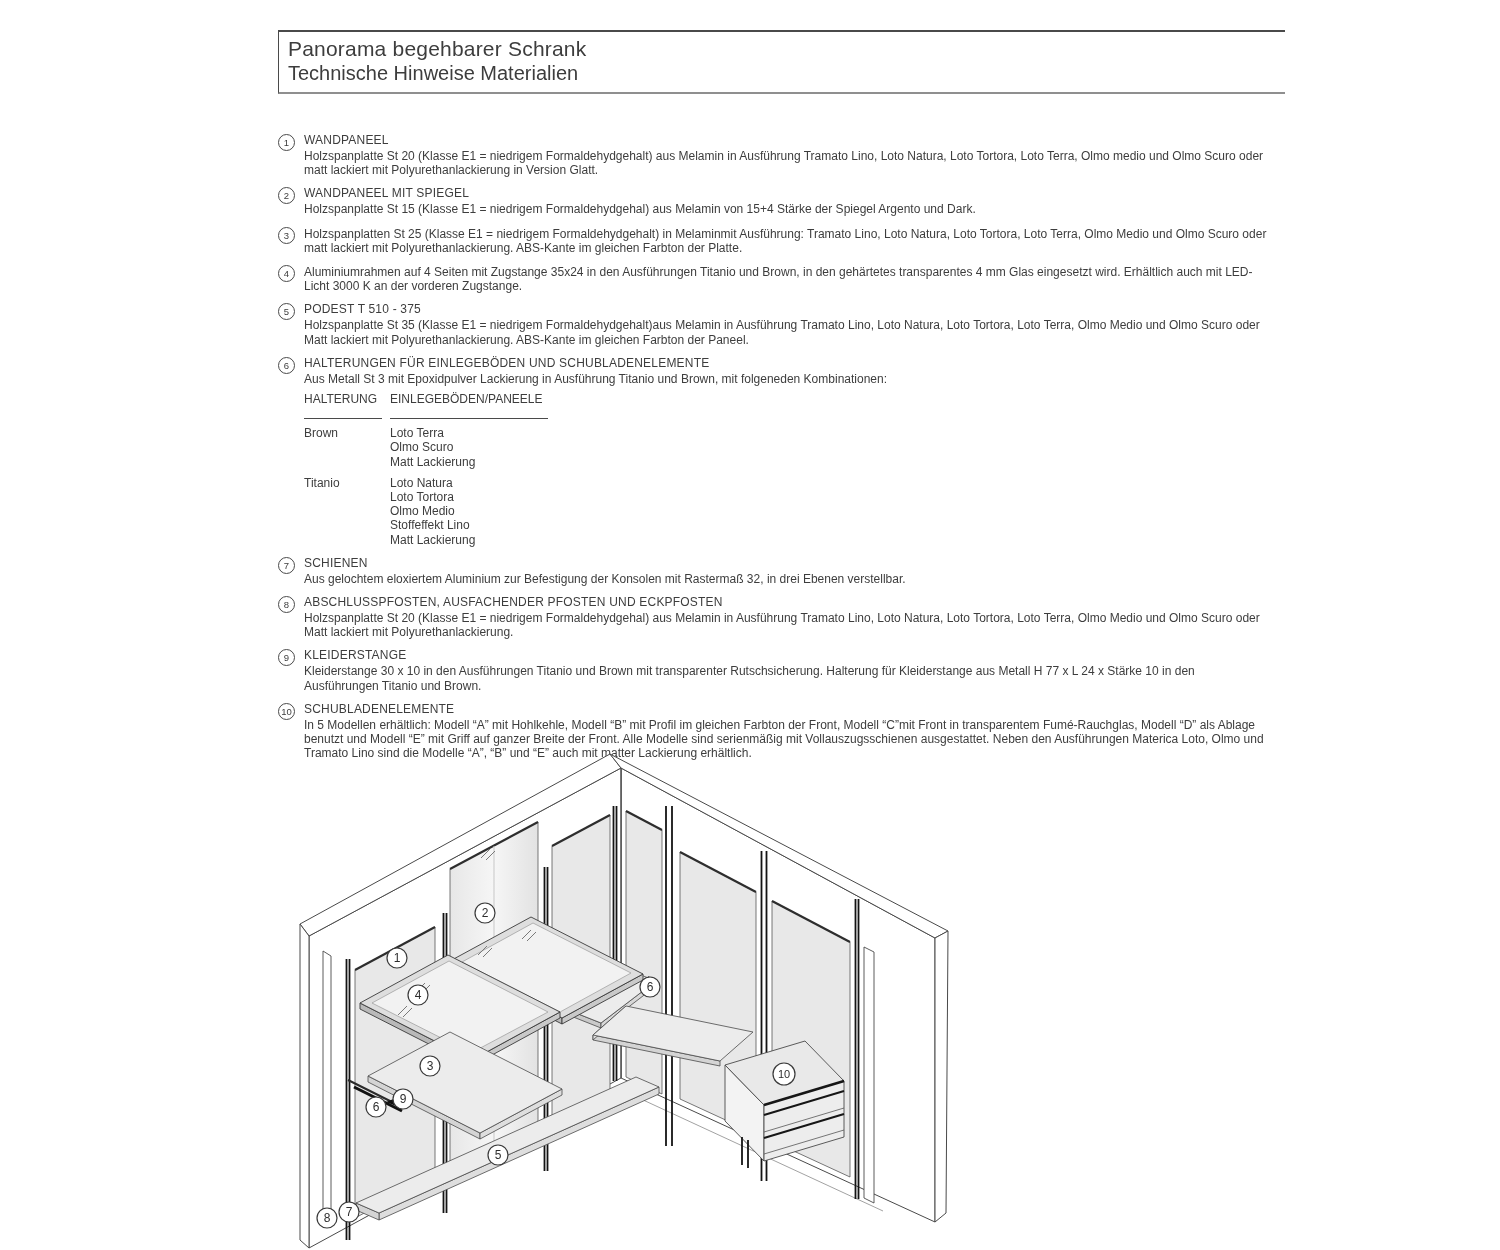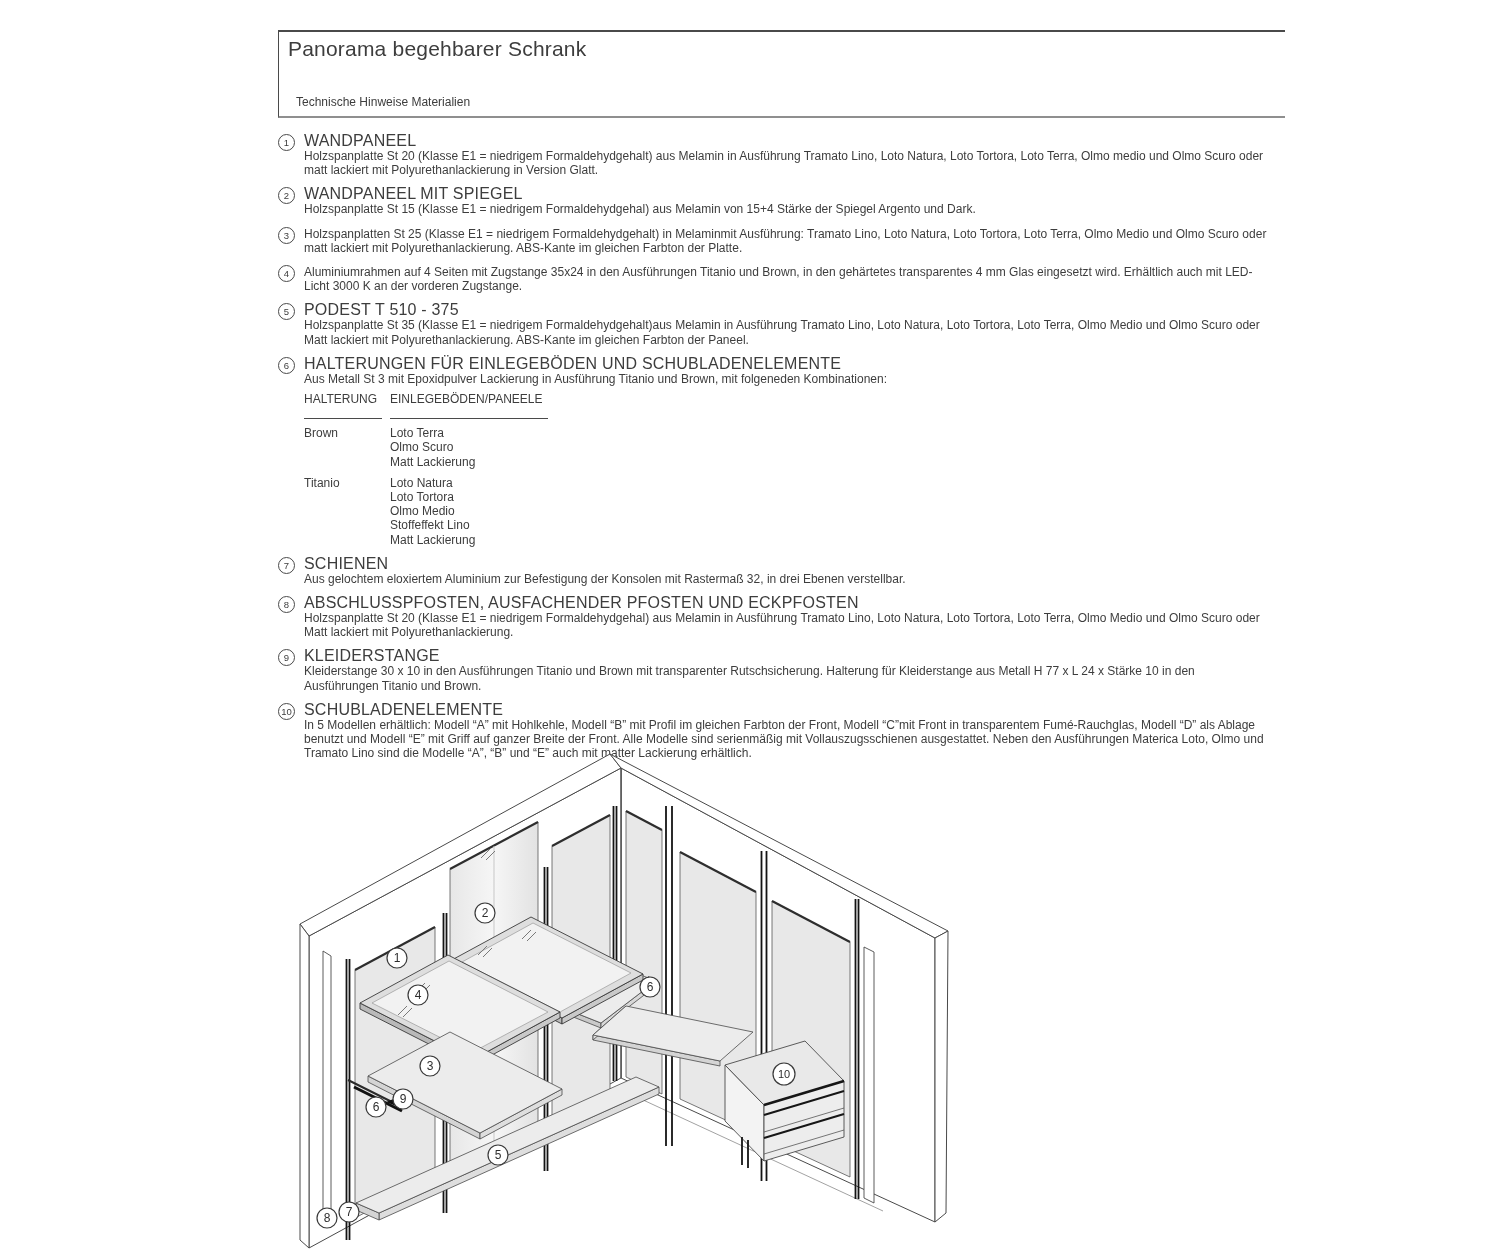--- a/index.html
+++ b/index.html
@@ -1,27 +1,27 @@
 <!DOCTYPE html>
 <html><head>
 <meta charset="utf-8">
 <style>
   html,body{margin:0;padding:0;background:#ffffff;}
   .page{position:relative;width:1500px;height:1250px;background:#ffffff;overflow:hidden;
         font-family:"Liberation Sans","DejaVu Sans",sans-serif;color:#3d3d3d;}
-  .hdr{position:absolute;left:278px;top:30px;width:1007px;height:88px;
+  .hdr{position:absolute;left:278px;top:30px;width:1007px;height:64px;
        border-top:2px solid #4a4a4a;border-left:1px solid #4a4a4a;border-bottom:2px solid #8f8f8f;box-sizing:border-box;}
   .hdr .title{position:absolute;left:9px;top:5px;font-size:21px;letter-spacing:.2px;color:#3d3d3d;}
-  .hdr .subtitle{position:absolute;left:17px;bottom:7px;font-size:12px;color:#3d3d3d;}
+  .hdr .subtitle{position:absolute;left:9px;bottom:7px;font-size:20px;color:#3d3d3d;}
   .items{position:absolute;left:278px;top:134px;width:992px;}
   .item{display:flex;margin-bottom:10px;}
   .num{flex:0 0 auto;width:15px;height:15px;border:1px solid #4a4a4a;border-radius:50%;
        font-size:9.5px;line-height:15px;text-align:center;margin-right:9px;color:#3d3d3d;}
   .itxt{flex:1;min-width:0;}
-  .ihead{font-size:16px;line-height:13px;margin-bottom:2px;letter-spacing:.2px;}
+  .ihead{font-size:12px;line-height:13px;margin-bottom:2px;letter-spacing:.2px;}
   .ibody{margin:0;font-size:12px;line-height:14.2px;}
   .ftable{font-size:12px;line-height:14.2px;margin:6px 0 0 0;}
   .frow{display:flex;margin-top:7px;}
   .frow.fhead{margin-top:0;}
   .c1{width:86px;flex:0 0 auto;}
   .u{border-bottom:1px solid #4a4a4a;padding-right:5px;padding-bottom:12px;display:inline-block;}
   .diagram{position:absolute;left:298px;top:751px;width:662px;height:499px;}
   svg text.co{font-family:"Liberation Sans","DejaVu Sans",sans-serif;font-size:12px;fill:#2e2e2e;}
 </style>
 </head>

